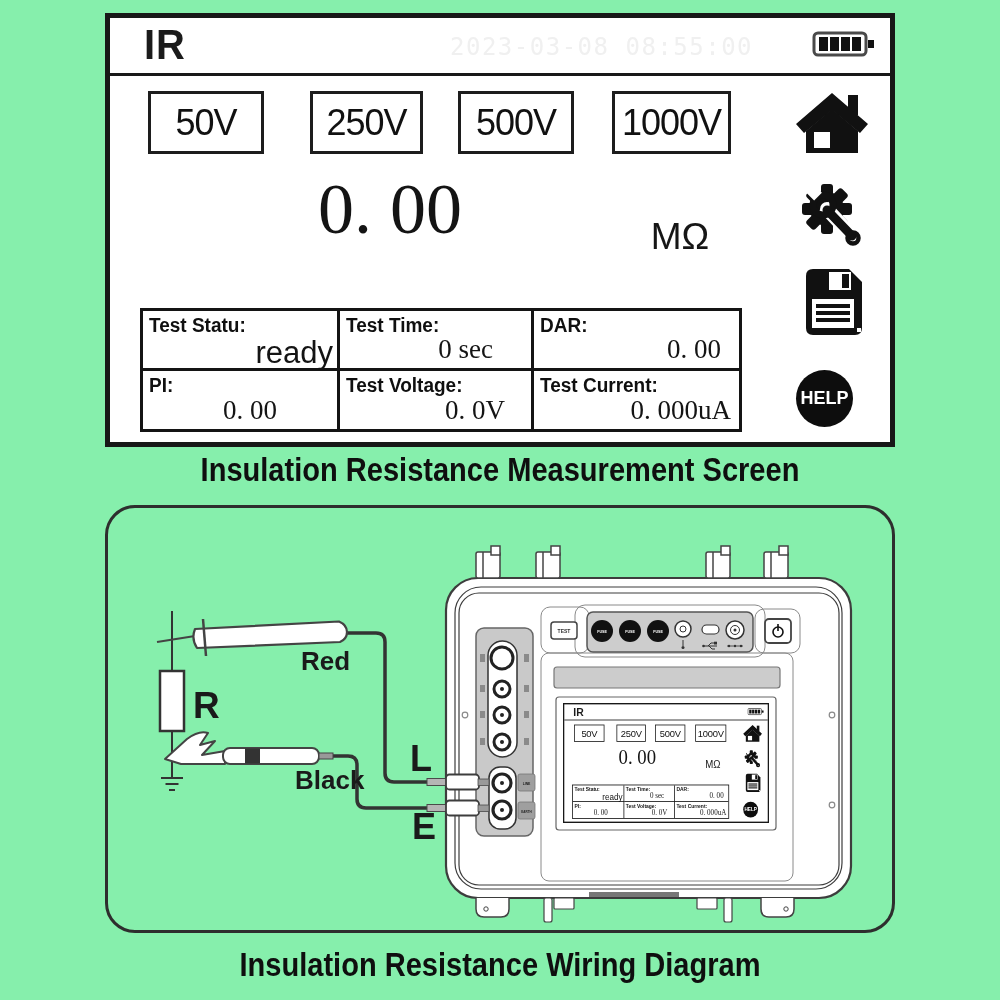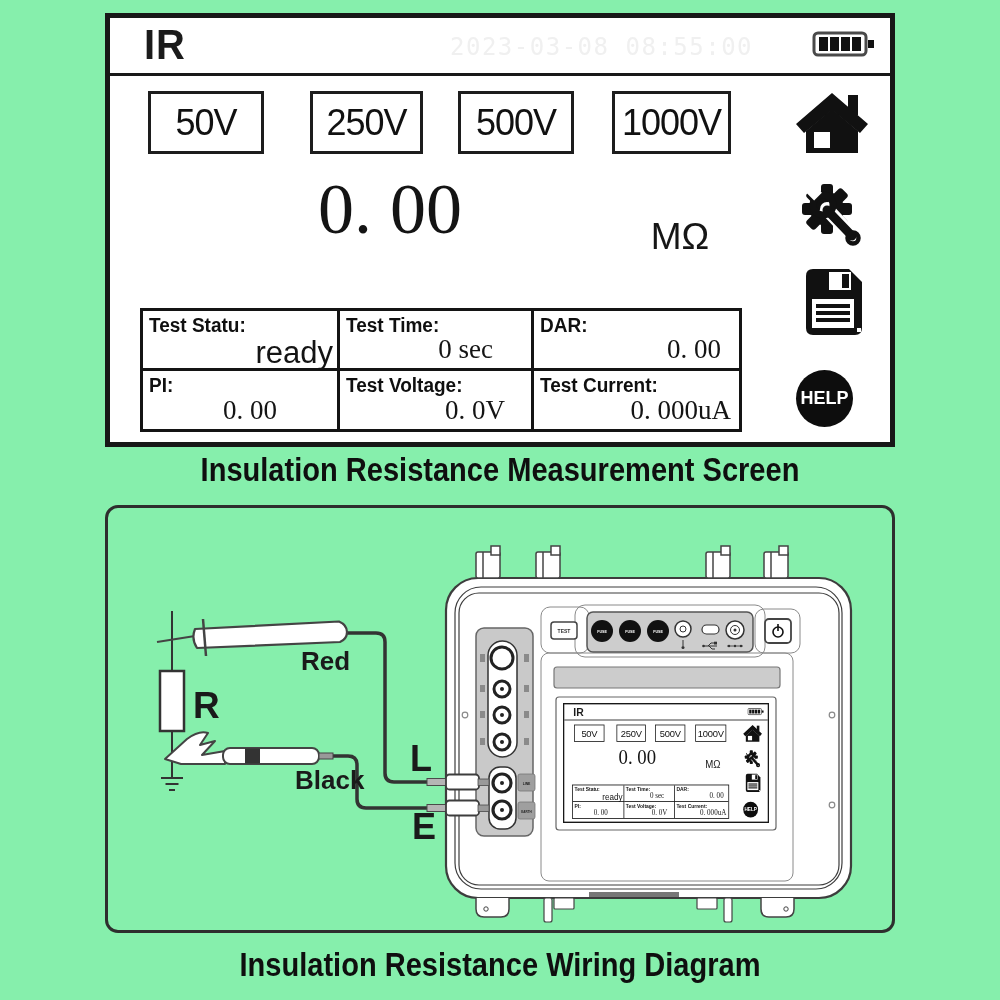--- a/index.html
+++ b/index.html
@@ -45,21 +45,21 @@
   .v1{right:4px;bottom:-3px;font-family:"Liberation Sans",sans-serif;font-size:31px;}
   .v2{right:38px;} .v3{right:18px;} .v4{right:60px;} .v5{right:26px;} .v6{right:8px;}
 
   
   .caption{position:absolute;left:0;width:1000px;text-align:center;font-size:33px;font-weight:700;
            color:#0f0f0f;transform:scaleX(.88);}
   .cap1{top:451px;} .cap2{top:946px;}
 
   
   .bottom-panel{position:absolute;left:105px;top:505px;width:790px;height:428px;
-                border:3px solid #2e2e2e;border-radius:13px;box-sizing:border-box;}
+                border:3px solid #2e2e2e;border-radius:30px;box-sizing:border-box;}
   .wiring-svg{position:absolute;left:-3px;top:-3px;width:790px;height:428px;}
   .mini-wrap{position:absolute;left:455px;top:195px;width:206px;height:120px;overflow:hidden;}
   .mini-wrap .screen-ui{transform:scale(0.2608,0.2765);transform-origin:0 0;}
   svg text{font-family:"Liberation Sans",sans-serif;}
 </style>
 </head>
 <body>
 
 <div class="stage">
 

